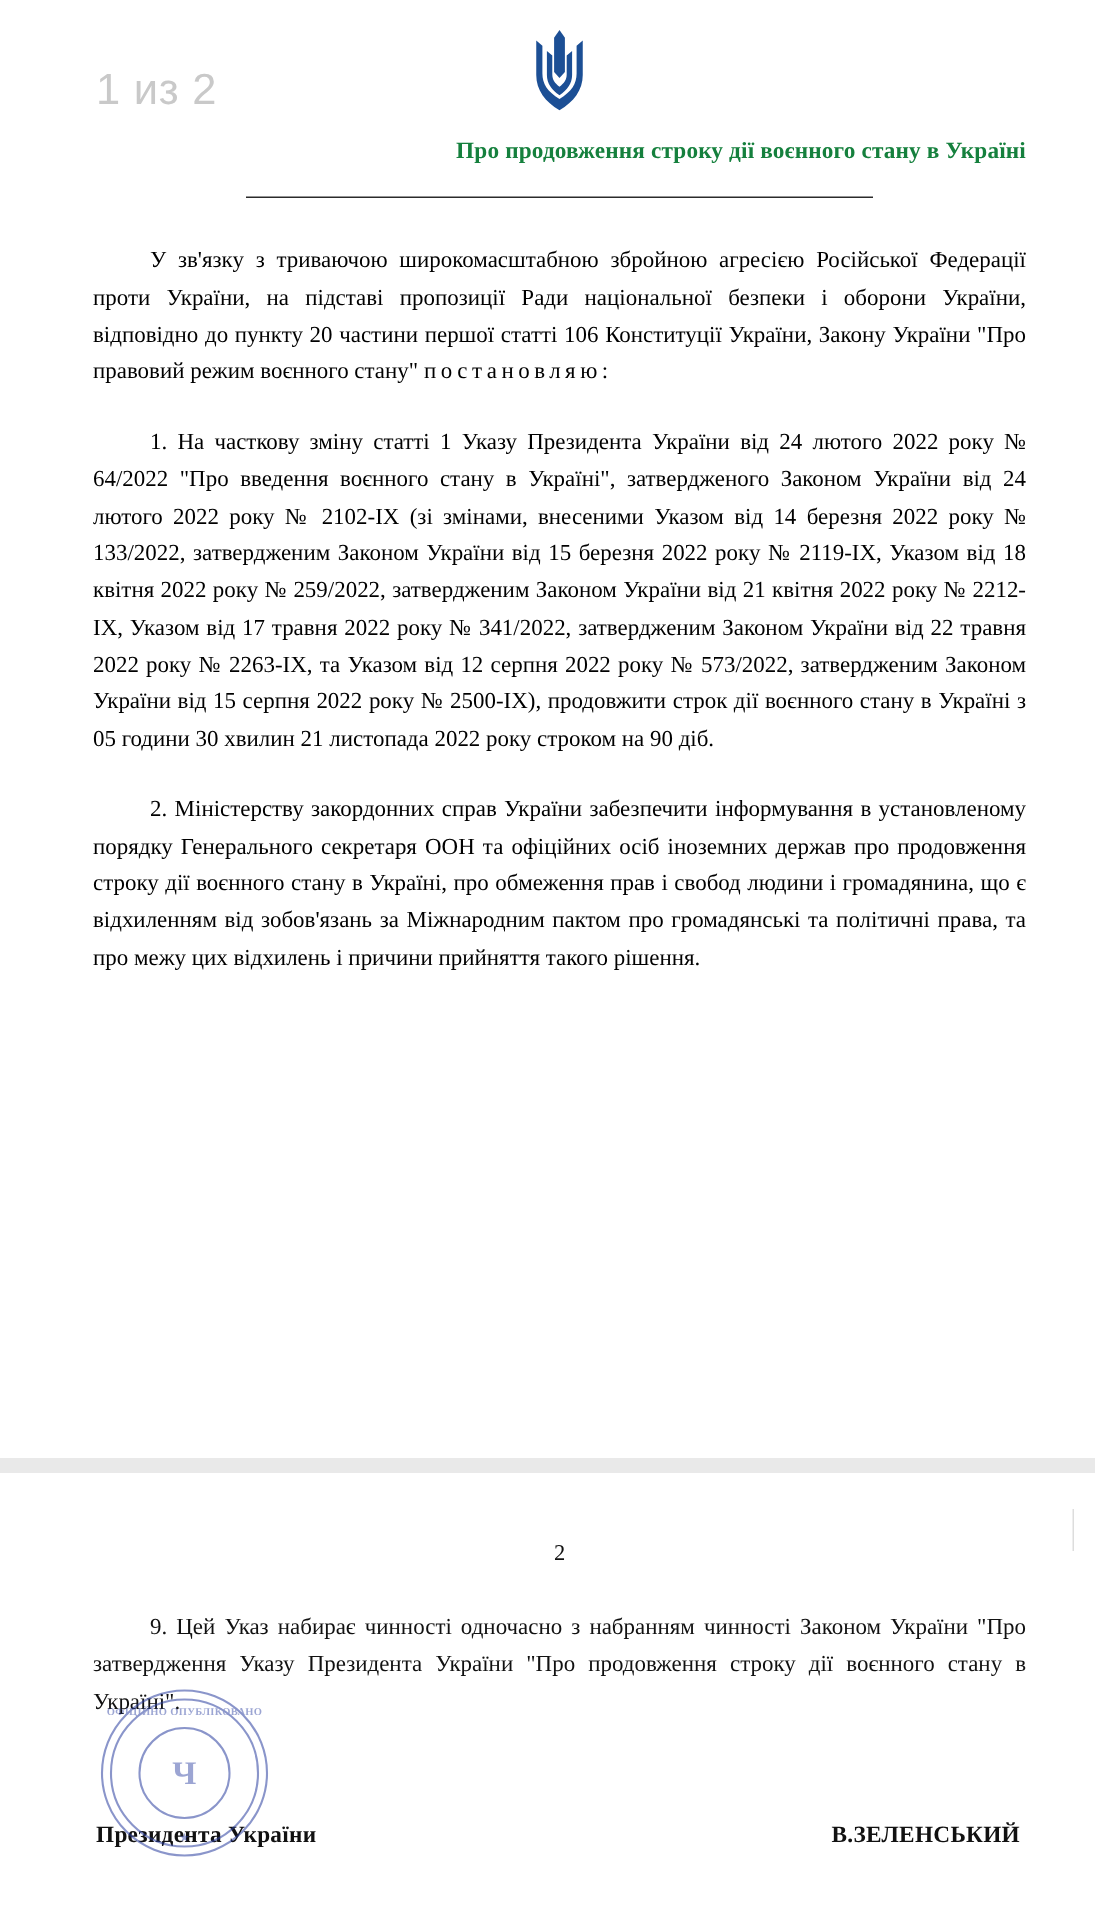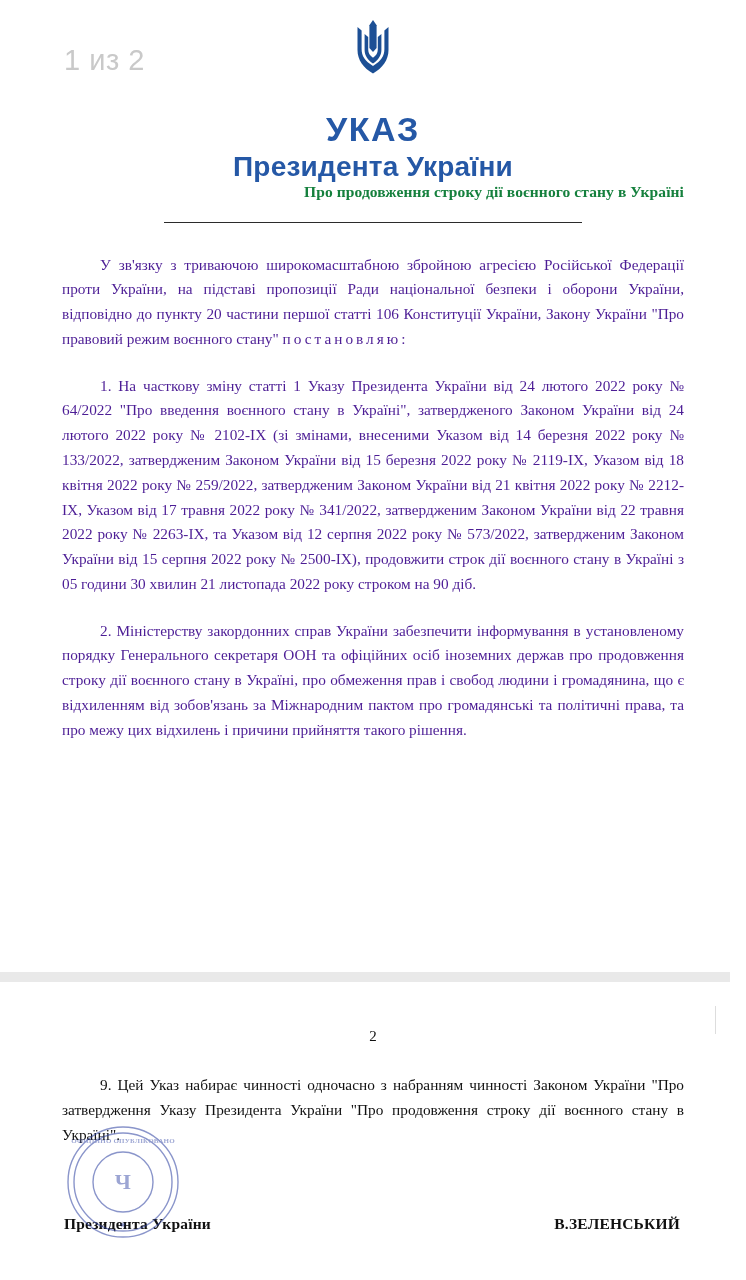--- a/index.html
+++ b/index.html
@@ -90,21 +90,21 @@
     height: 1px;
     background: #2b2b2b;
     margin: 21px auto 0 auto;
   }
   .body-text {
     margin-top: 30px;
     font-size: 15.3px;
     line-height: 1.62;
     text-align: justify;
     text-justify: inter-word;
-    color: #4c1d95;
+    color: #000000;
   }
   .body-text p {
     margin: 0 0 22px 0;
     text-indent: 38px;
   }
   .body-text p:last-child { margin-bottom: 4px; }
   .spaced {
     letter-spacing: 3px;
     font-weight: normal;
   }
@@ -169,24 +169,20 @@
         <svg viewBox="0 0 44 62" width="44" height="62" aria-hidden="true">
           <g fill="#1c4f95">
             <path d="M22 2 L25.6 7.2 L25.6 30 L22 34 L18.4 30 L18.4 7.2 Z"></path>
             <path d="M6.5 9 L10.6 12.5 L10.6 31 C10.6 38 14 43 22 48 C30 43 33.4 38 33.4 31 L33.4 12.5 L37.5 9 L37.5 32 C37.5 42 31.5 50 22 55.5 C12.5 50 6.5 42 6.5 32 Z"></path>
             <path d="M13.6 16 L17.2 19 L17.2 31.5 C17.2 35 18.9 37.6 22 39.8 C25.1 37.6 26.8 35 26.8 31.5 L26.8 19 L30.4 16 L30.4 32 C30.4 37.5 27.2 42 22 45.5 C16.8 42 13.6 37.5 13.6 32 Z"></path>
           </g>
         </svg>
       </span>
     </div>
 
-    <div class="doc-title">
-      <span class="line1">УКАЗ</span>
-      <span class="line2">Президента України</span>
-    </div>
 
     <div class="subject">Про продовження строку дії воєнного стану в Україні</div>
     <div class="rule"></div>
 
     <div class="body-text">
       <p><span>У зв'язку з триваючою широкомасштабною збройною агресією Російської Федерації проти України, на підставі пропозиції Ради національної безпеки і оборони України, відповідно до пункту 20 частини першої статті 106 Конституції України, Закону України "Про правовий режим воєнного стану" </span><span class="spaced">постановляю</span><span>:</span></p>
       <p>1. На часткову зміну статті 1 Указу Президента України від 24 лютого 2022 року № 64/2022 "Про введення воєнного стану в Україні", затвердженого Законом України від 24 лютого 2022 року № 2102-IX (зі змінами, внесеними Указом від 14 березня 2022 року № 133/2022, затвердженим Законом України від 15 березня 2022 року № 2119-IX, Указом від 18 квітня 2022 року № 259/2022, затвердженим Законом України від 21 квітня 2022 року № 2212-IX, Указом від 17 травня 2022 року № 341/2022, затвердженим Законом України від 22 травня 2022 року № 2263-IX, та Указом від 12 серпня 2022 року № 573/2022, затвердженим Законом України від 15 серпня 2022 року № 2500-IX), продовжити строк дії воєнного стану в Україні з 05 години 30 хвилин 21 листопада 2022 року строком на 90 діб.</p>
       <p>2. Міністерству закордонних справ України забезпечити інформування в установленому порядку Генерального секретаря ООН та офіційних осіб іноземних держав про продовження строку дії воєнного стану в Україні, про обмеження прав і свобод людини і громадянина, що є відхиленням від зобов'язань за Міжнародним пактом про громадянські та політичні права, та про межу цих відхилень і причини прийняття такого рішення.</p>
     </div>
   </div>

